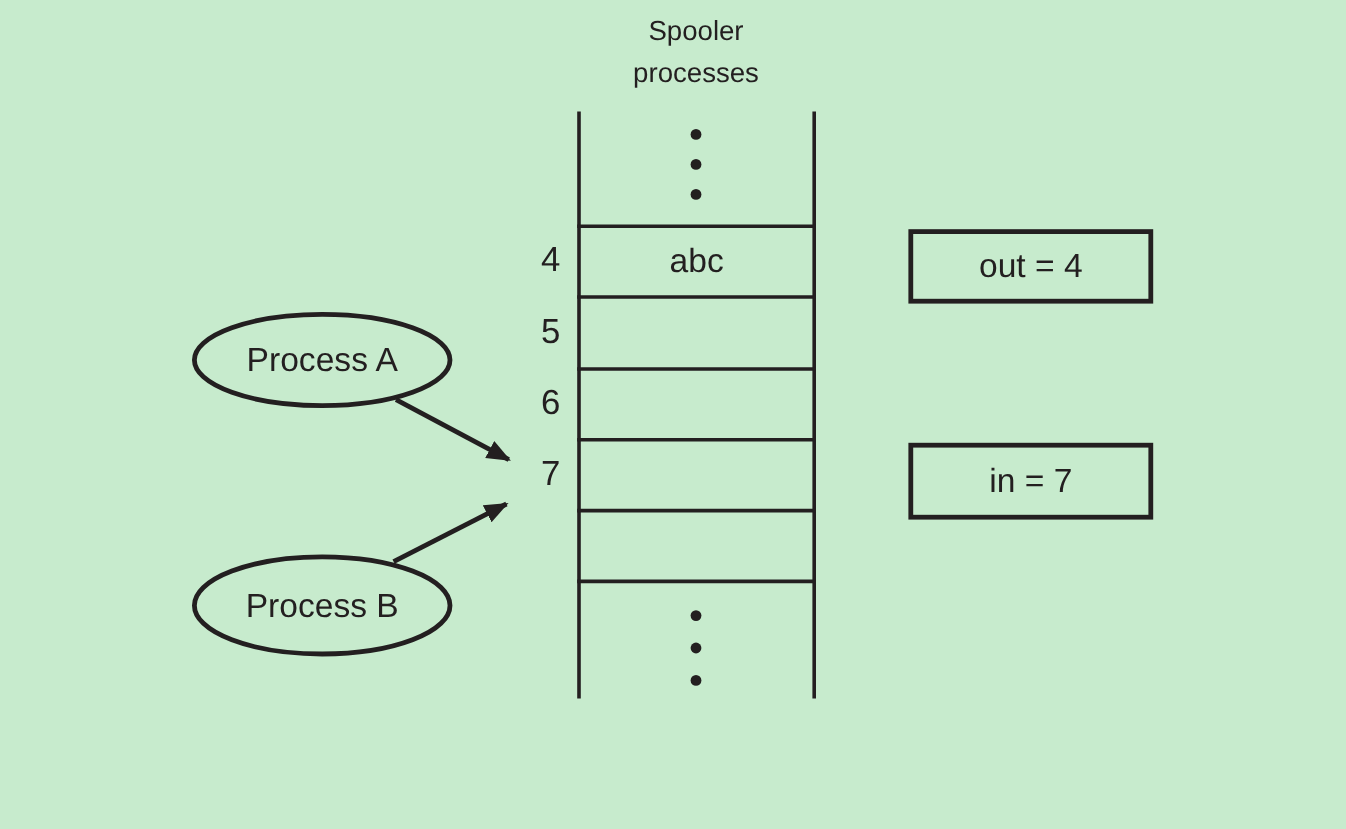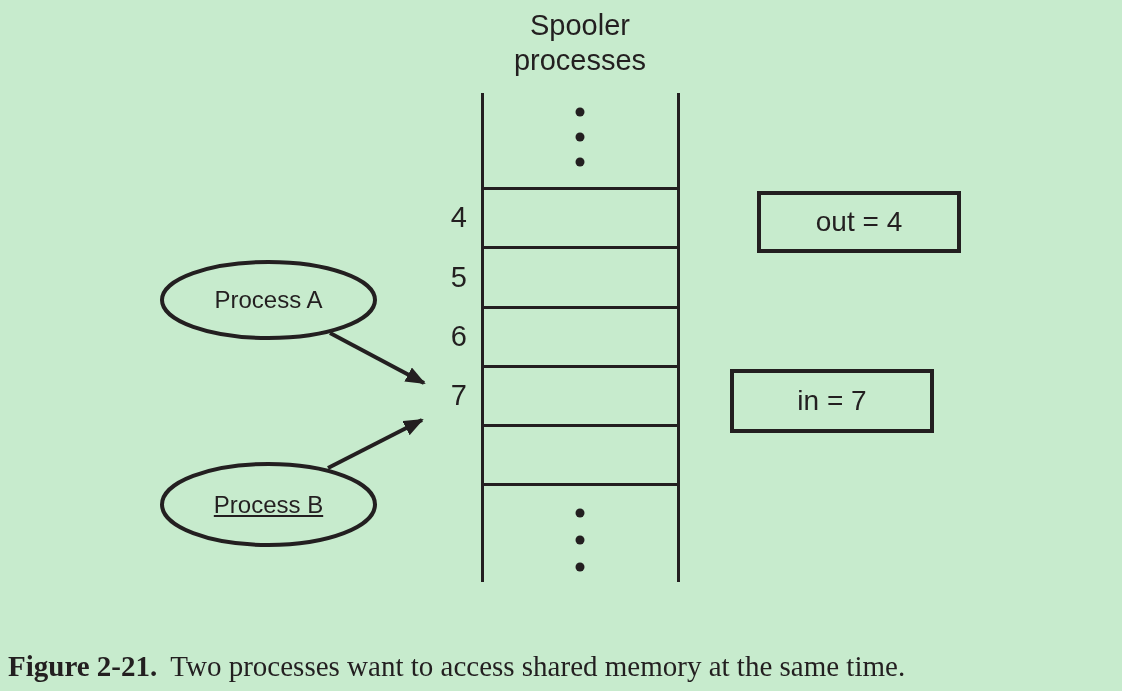--- a/index.html
+++ b/index.html
@@ -32,47 +32,47 @@
     fill: none;
   }
   svg.linework circle, svg.linework path {
     fill: var(--ink);
     stroke: none;
   }
   .abs { position: absolute; }
   .title {
     left: 455px; top: 8px; width: 250px;
     text-align: center;
-    font-size: 29px;
+    font-size: 23px;
     line-height: 35px;
   }
   .cell-label {
     left: 481px; width: 199px;
     display: flex; align-items: center; justify-content: center;
     font-size: 28px;
   }
   .row-num {
     left: 415px; width: 52px;
     display: flex; align-items: center; justify-content: flex-end;
     font-size: 29px;
   }
   .proc-label {
     display: flex; align-items: center; justify-content: center;
-    font-size: 24px;
+    font-size: 28px;
   }
   .proc-a-label { left: 160px; top: 260px; width: 217px; height: 80px; }
-  .proc-b-label { left: 160px; top: 462px; width: 217px; height: 85px; text-decoration: underline; }
+  .proc-b-label { left: 160px; top: 462px; width: 217px; height: 85px; }
   .pointer-box {
     border: 4px solid var(--ink);
     display: flex; align-items: center; justify-content: center;
     font-size: 28px;
     text-align: center;
   }
   .out-box { left: 757px; top: 191px; width: 204px; height: 62px; }
-  .in-box  { left: 730px; top: 369px; width: 204px; height: 64px; }
+  .in-box  { left: 757px; top: 369px; width: 204px; height: 64px; }
   .caption {
     left: 8px; top: 648px; width: 1110px;
     font-family: "Liberation Serif", serif;
     font-size: 29px;
     line-height: 36px;
     white-space: nowrap;
   }
   .caption .fig-label {
     font-weight: bold;
     margin-right: 0.45em;
@@ -122,30 +122,28 @@
   <div class="abs title">
     <div>Spooler</div>
     <div>processes</div>
   </div>
 
   <div class="abs row-num" style="top:188px;height:59px">4</div>
   <div class="abs row-num" style="top:247px;height:60px">5</div>
   <div class="abs row-num" style="top:307px;height:59px">6</div>
   <div class="abs row-num" style="top:366px;height:59px">7</div>
 
+  <div class="abs cell-label" style="top:188px;height:59px">abc</div>
   <div class="abs cell-label" style="top:366px;height:59px"></div>
   <div class="abs cell-label" style="top:425px;height:59px"></div>
 
   <div class="abs proc-label proc-a-label">Process A</div>
   <div class="abs proc-label proc-b-label">Process B</div>
 
   <div class="abs pointer-box out-box">
     <span>out = 4</span>
   </div>
   <div class="abs pointer-box in-box">
     <span>in = 7</span>
   </div>
 
-  <div class="abs caption">
-    <span class="fig-label">Figure 2-21.</span><span>Two processes want to access shared memory at the same time.</span>
-  </div>
 
 </div>
 
 </body></html>

